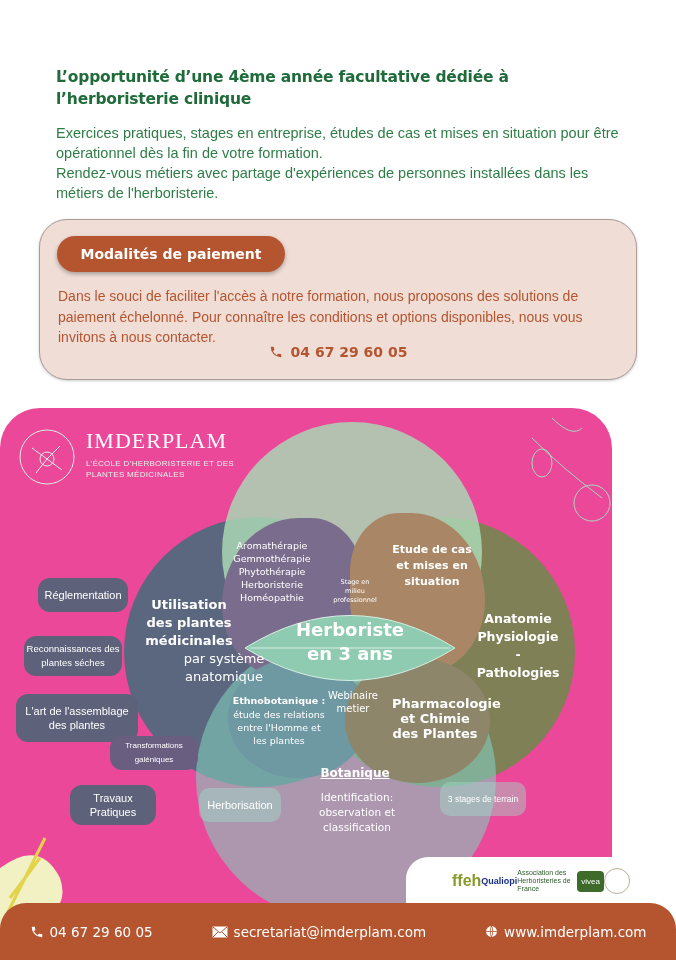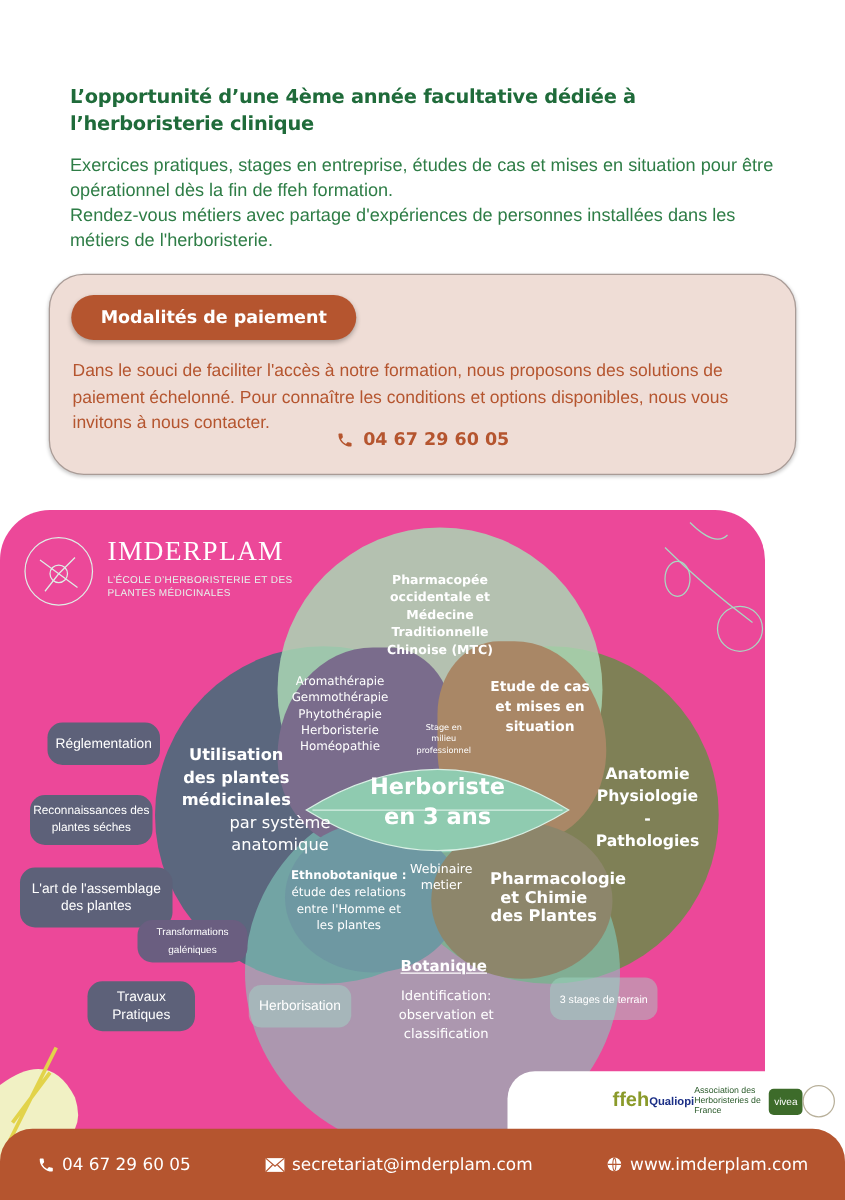--- a/index.html
+++ b/index.html
@@ -18,31 +18,31 @@
   .panel { position: absolute; left: 0; top: 408px; width: 612px; height: 520px; background: #ec4899; border-radius: 40px 40px 0 0; overflow: hidden; }
   .logo { position: absolute; left: 18px; top: 20px; display: flex; gap: 10px; }
   .logo-name { font-family: "Liberation Serif", serif; font-size: 22px; color: #fff; letter-spacing: 1px; }
   .logo-sub { font-size: 8px; color: #e6f4ec; line-height: 11px; margin-top: 4px; letter-spacing: .3px; }
 
   .circ { position: absolute; border-radius: 50%; }
   .label { position: absolute; color: #fff; text-align: center; font-family: "DejaVu Sans", sans-serif; }
   .pill { position: absolute; background: #5d6179; border-radius: 12px; color: #fff; font-size: 11px; text-align: center; display: flex; align-items: center; justify-content: center; line-height: 14px; }
   .pill-light { position: absolute; background: rgba(160,220,200,.45); border-radius: 10px; color: #fff; font-size: 11px; display: flex; align-items: center; justify-content: center; }
 
-  .certs { position: absolute; left: 406px; top: 857px; width: 270px; height: 48px; background: #fff; border-radius: 22px 0 0 0; display: flex; align-items: center; justify-content: flex-end; padding: 0 8px; font-size: 7px; }
+  .certs { position: absolute; left: 406px; top: 857px; width: 270px; height: 48px; background: #fff; border-radius: 22px 0 0 0; display: flex; align-items: center; justify-content: center; padding: 0 8px; font-size: 7px; }
 
   .footer { position: absolute; left: 0; top: 903px; width: 676px; height: 57px; background: #b5552f; border-radius: 26px 26px 0 0; display: flex; align-items: center; justify-content: space-around; color: #fff; font-family: "DejaVu Sans", sans-serif; font-size: 13.5px; }
   .footer span.item { display: flex; align-items: center; gap: 6px; }
 </style>
 </head>
 <body>
 
 <section class="intro">
   <h1>L’opportunité d’une 4ème année facultative dédiée à l’herboristerie clinique</h1>
-  <p><span>Exercices pratiques, stages en entreprise, études de cas et mises en situation pour être opérationnel dès la fin de ffeh formation.</span><br><span>Rendez-vous métiers avec partage d'expériences de personnes installées dans les métiers de l'herboristerie.</span></p>
+  <p><span>Exercices pratiques, stages en entreprise, études de cas et mises en situation pour être opérationnel dès la fin de votre formation.</span><br><span>Rendez-vous métiers avec partage d'expériences de personnes installées dans les métiers de l'herboristerie.</span></p>
 </section>
 
 <section class="pay">
   <div class="pay-btn">Modalités de paiement</div>
   <p class="pay-text">Dans le souci de faciliter l'accès à notre formation, nous proposons des solutions de paiement échelonné. Pour connaître les conditions et options disponibles, nous vous invitons à nous contacter.</p>
   <div class="pay-phone">
     <svg width="14" height="14" viewBox="0 0 24 24">
         <path fill="#b5552f" d="M6.6 10.8a15 15 0 0 0 6.6 6.6l2.2-2.2c.3-.3.7-.4 1-.2 1.1.4 2.3.6 3.6.6.6 0 1 .4 1 1V20c0 .6-.4 1-1 1A17 17 0 0 1 3 4c0-.6.4-1 1-1h3.5c.6 0 1 .4 1 1 0 1.3.2 2.5.6 3.6.1.3 0 .7-.2 1z"></path>
       </svg>
     <span>04 67 29 60 05</span>
@@ -78,21 +78,20 @@
   <div class="circ" style="left:222px;top:110px;width:140px;height:160px;background:#7a6c8c;border-radius:60% 40% 50% 50%;"></div>
   <div class="circ" style="left:350px;top:105px;width:135px;height:160px;background:#a98766;border-radius:40% 60% 50% 50%;"></div>
   <div class="circ" style="left:228px;top:250px;width:140px;height:120px;background:#6e98a2;"></div>
   <div class="circ" style="left:345px;top:250px;width:145px;height:125px;background:#8d866b;"></div>
 
   <svg style="position:absolute;left:240px;top:190px" width="220" height="100" viewBox="0 0 220 100">
       <path d="M5 50 Q110 -15 215 50 Q110 115 5 50Z" fill="#8fcbb0" stroke="#d8efe4" stroke-width="1"></path>
       <path d="M10 50 L210 50" stroke="#d8efe4"></path>
     </svg>
 
-  <div class="label" style="left:292px;top:50px;width:120px;font-size:10px;font-weight:bold;line-height:14px;">Pharmacopée occidentale et Médecine Traditionnelle Chinoise (MTC)</div>
   <div class="label" style="left:142px;top:188px;width:94px;font-size:13px;font-weight:bold;line-height:18px;">Utilisation des plantes médicinales</div>
   <div class="label" style="left:142px;top:242px;width:94px;font-size:13px;line-height:18px;margin-left:35px;">par système anatomique</div>
   <div class="label" style="left:476px;top:202px;width:84px;font-size:12.5px;font-weight:bold;line-height:18px;">Anatomie Physiologie - Pathologies</div>
   <div class="label" style="left:392px;top:134px;width:80px;font-size:11px;font-weight:bold;line-height:16px;">Etude de cas et mises en situation</div>
   <div class="label" style="left:232px;top:131px;width:80px;font-size:9.5px;line-height:13px;">
     <div>Aromathérapie</div>
       <div>Gemmothérapie</div>
       <div>Phytothérapie</div>
       <div>Herboristerie</div>
       <div>Homéopathie</div>

